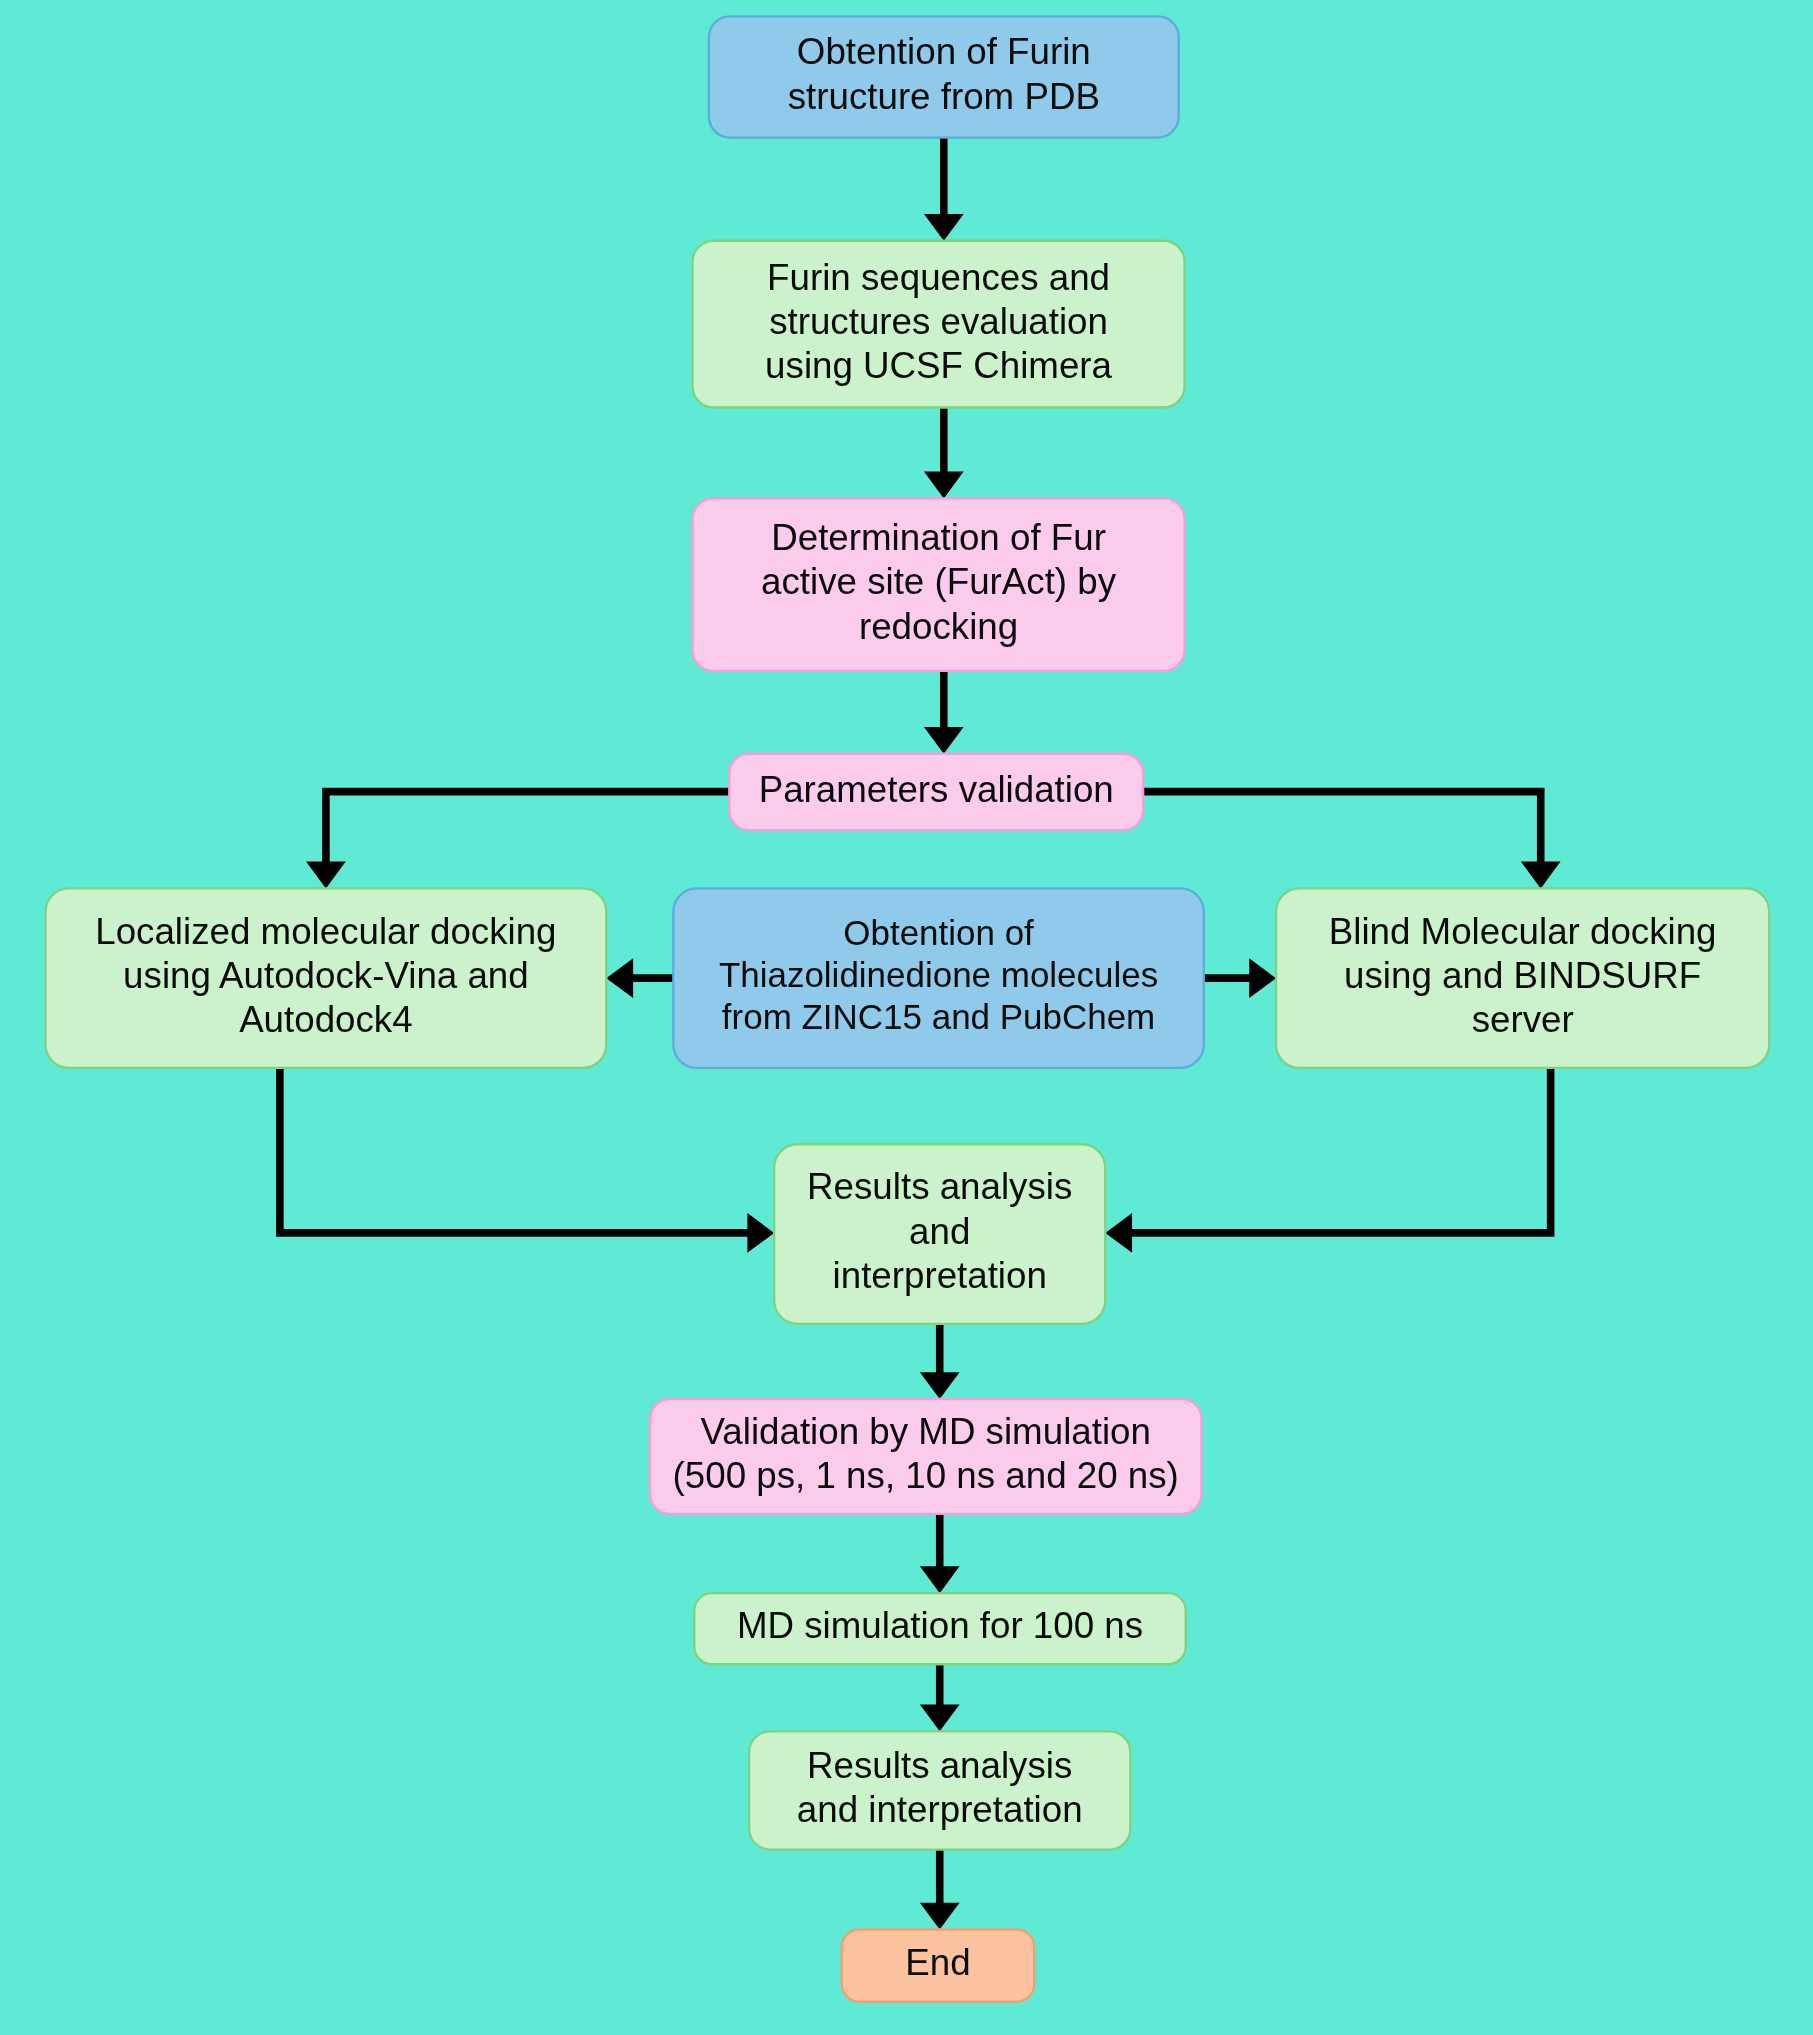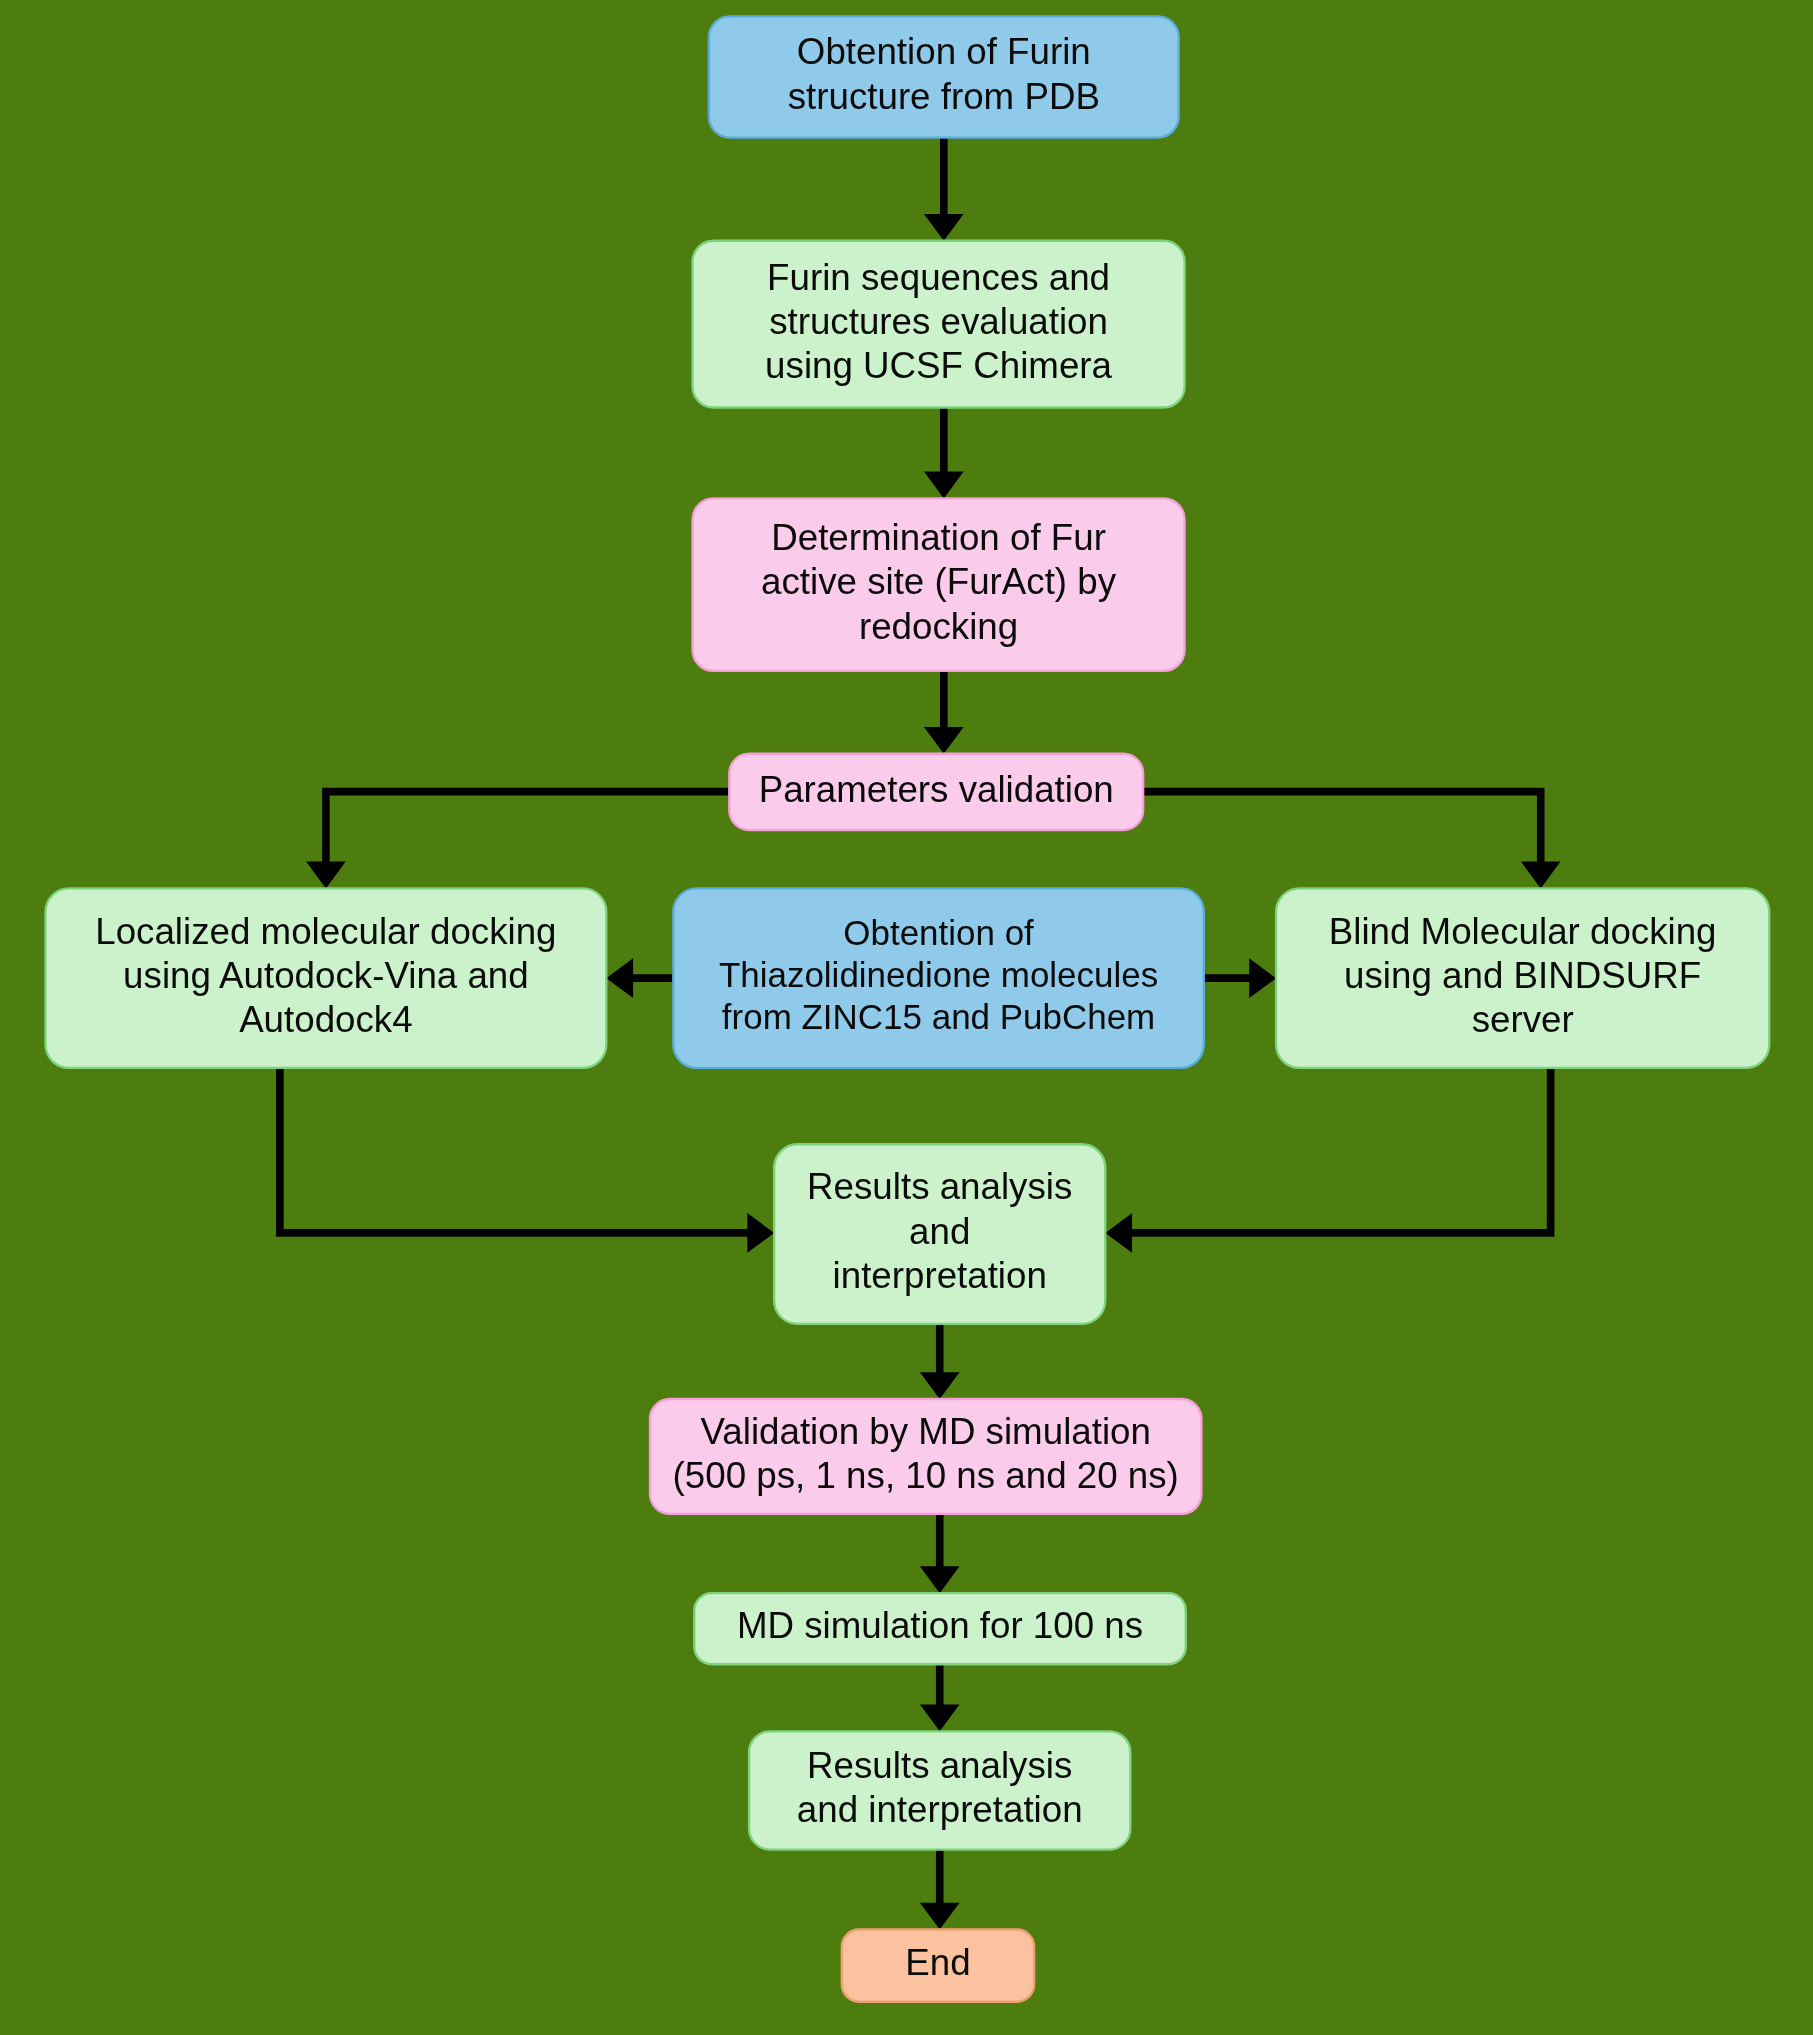--- a/index.html
+++ b/index.html
@@ -10,21 +10,21 @@
   body {
     width: 1813px;
     height: 2035px;
     font-family: "Liberation Sans", sans-serif;
     overflow: hidden;
   }
   #flowchart-root {
     position: relative;
     width: 1813px;
     height: 2035px;
-    background: #4d7c0f;
+    background: #5eead4;
   }
   svg.chart-svg {
     position: absolute;
     top: 0;
     left: 0;
     width: 1813px;
     height: 2035px;
   }
   .node-text {
     font-family: "Liberation Sans", sans-serif;

